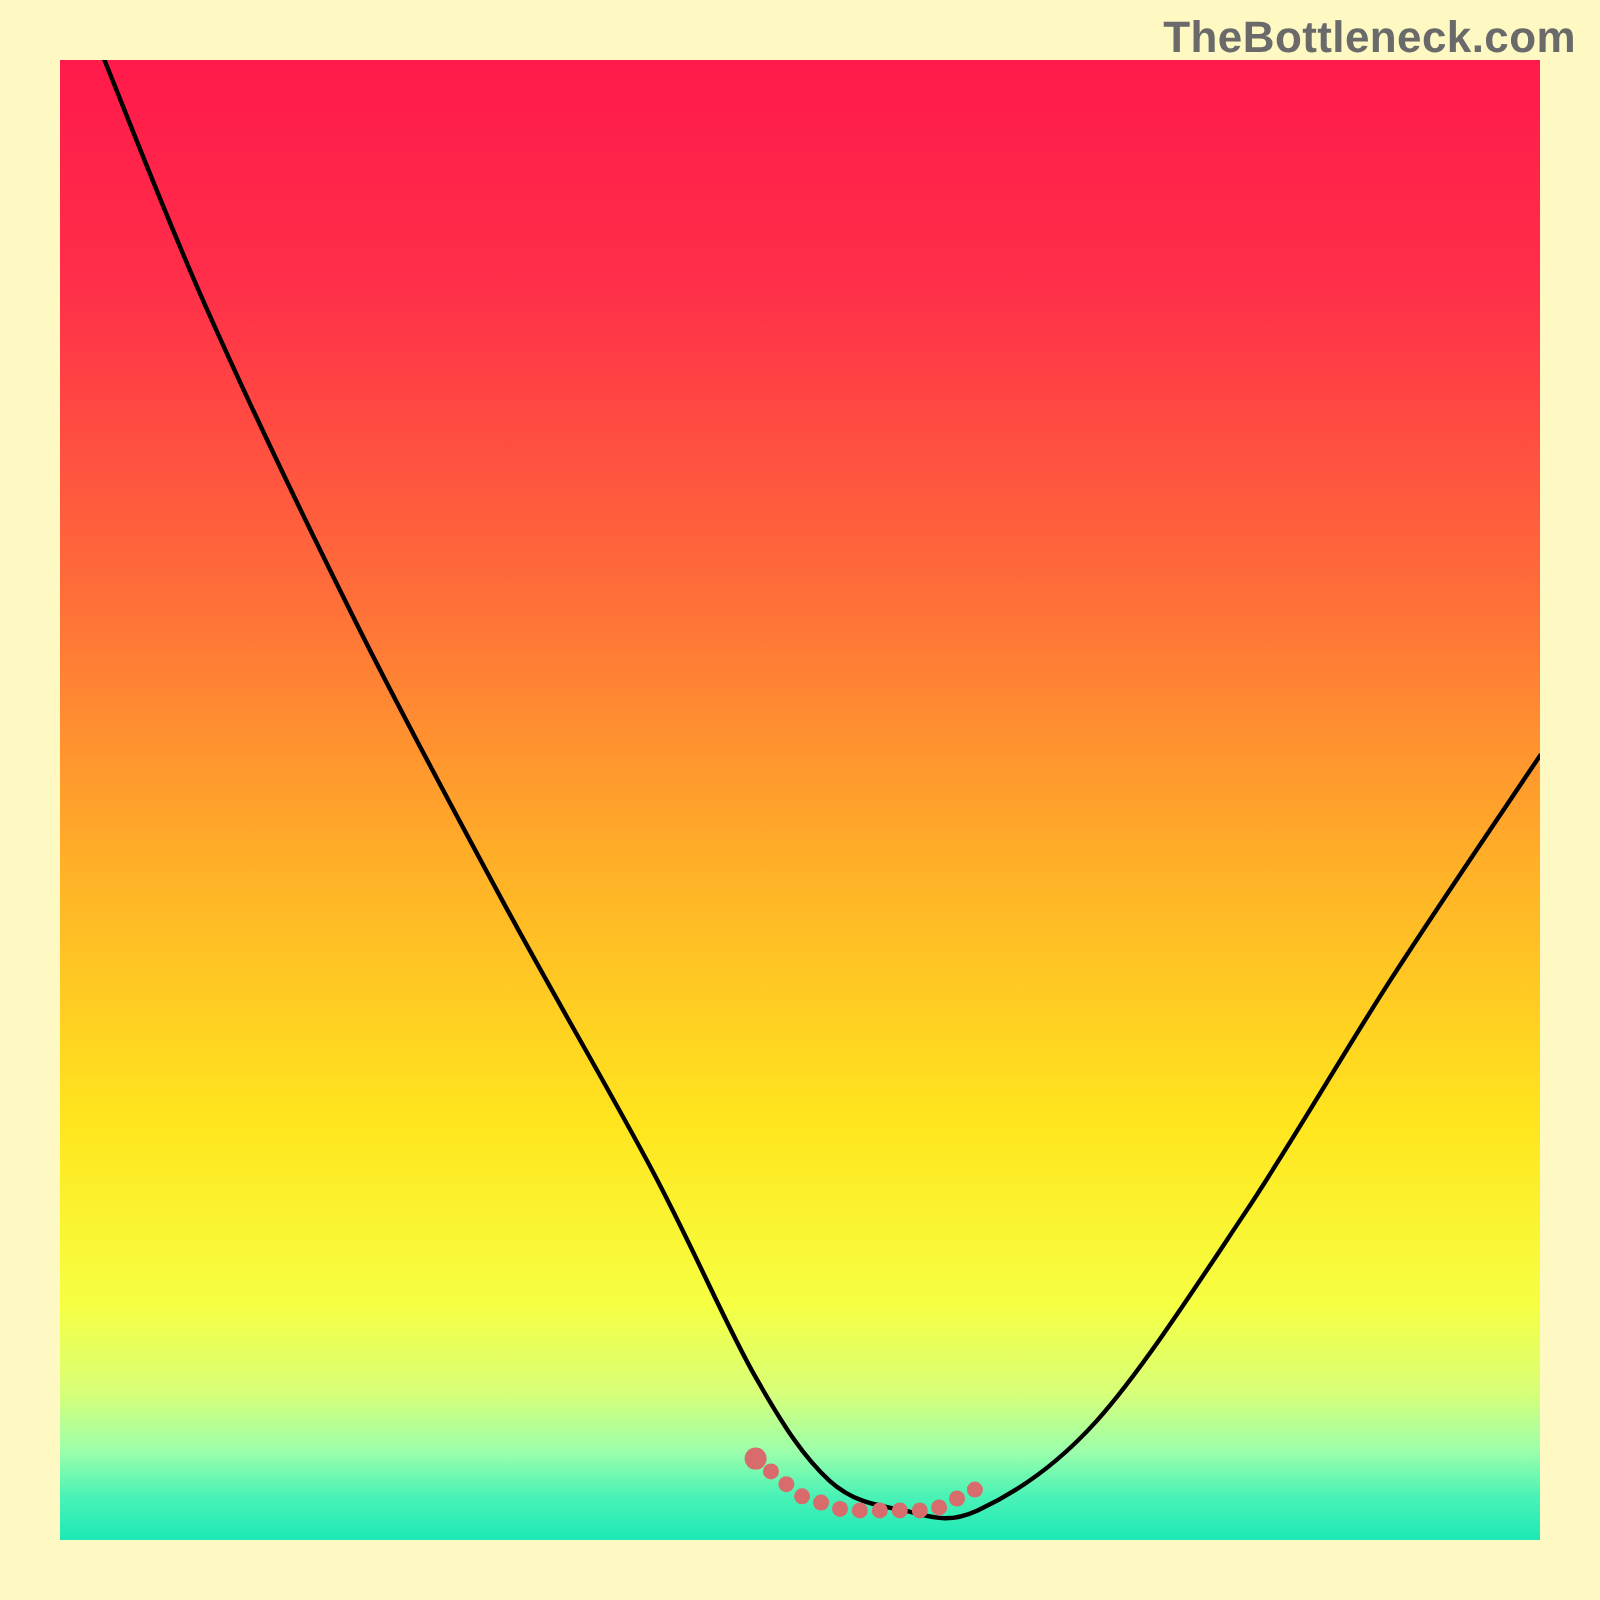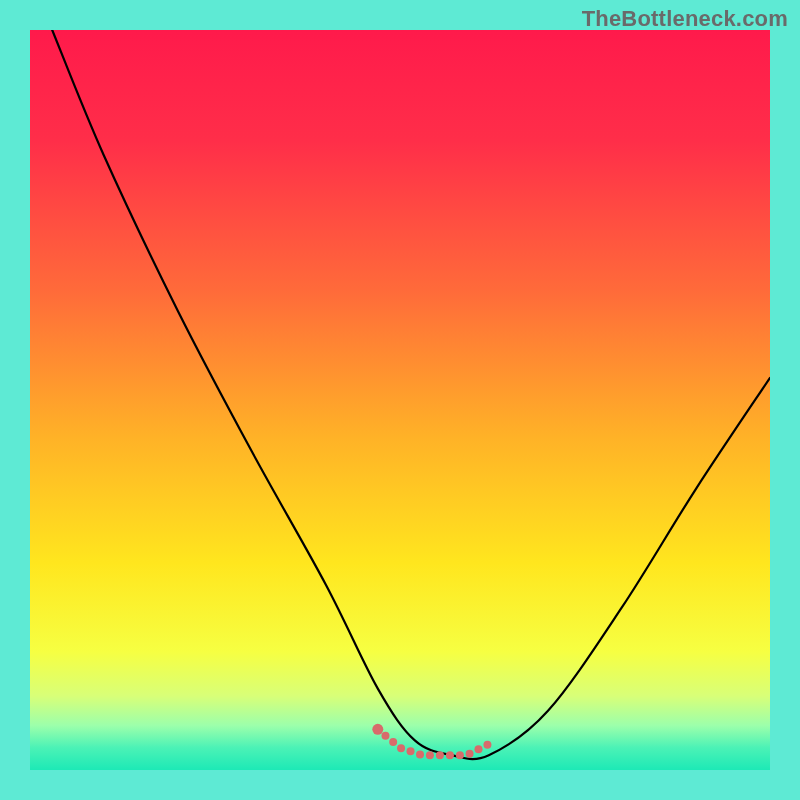--- a/index.html
+++ b/index.html
@@ -9,21 +9,21 @@
     height: 800px;
     background: #000;
     overflow: hidden;
   }
   .frame {
     position: absolute;
     left: 0;
     top: 0;
     width: 800px;
     height: 800px;
-    background: #5eead4;
+    background: #fef9c3;
   }
   .plot {
     position: absolute;
     left: 30px;
     top: 30px;
     width: 740px;
     height: 740px;
     overflow: hidden;
   }
   .gradient {

